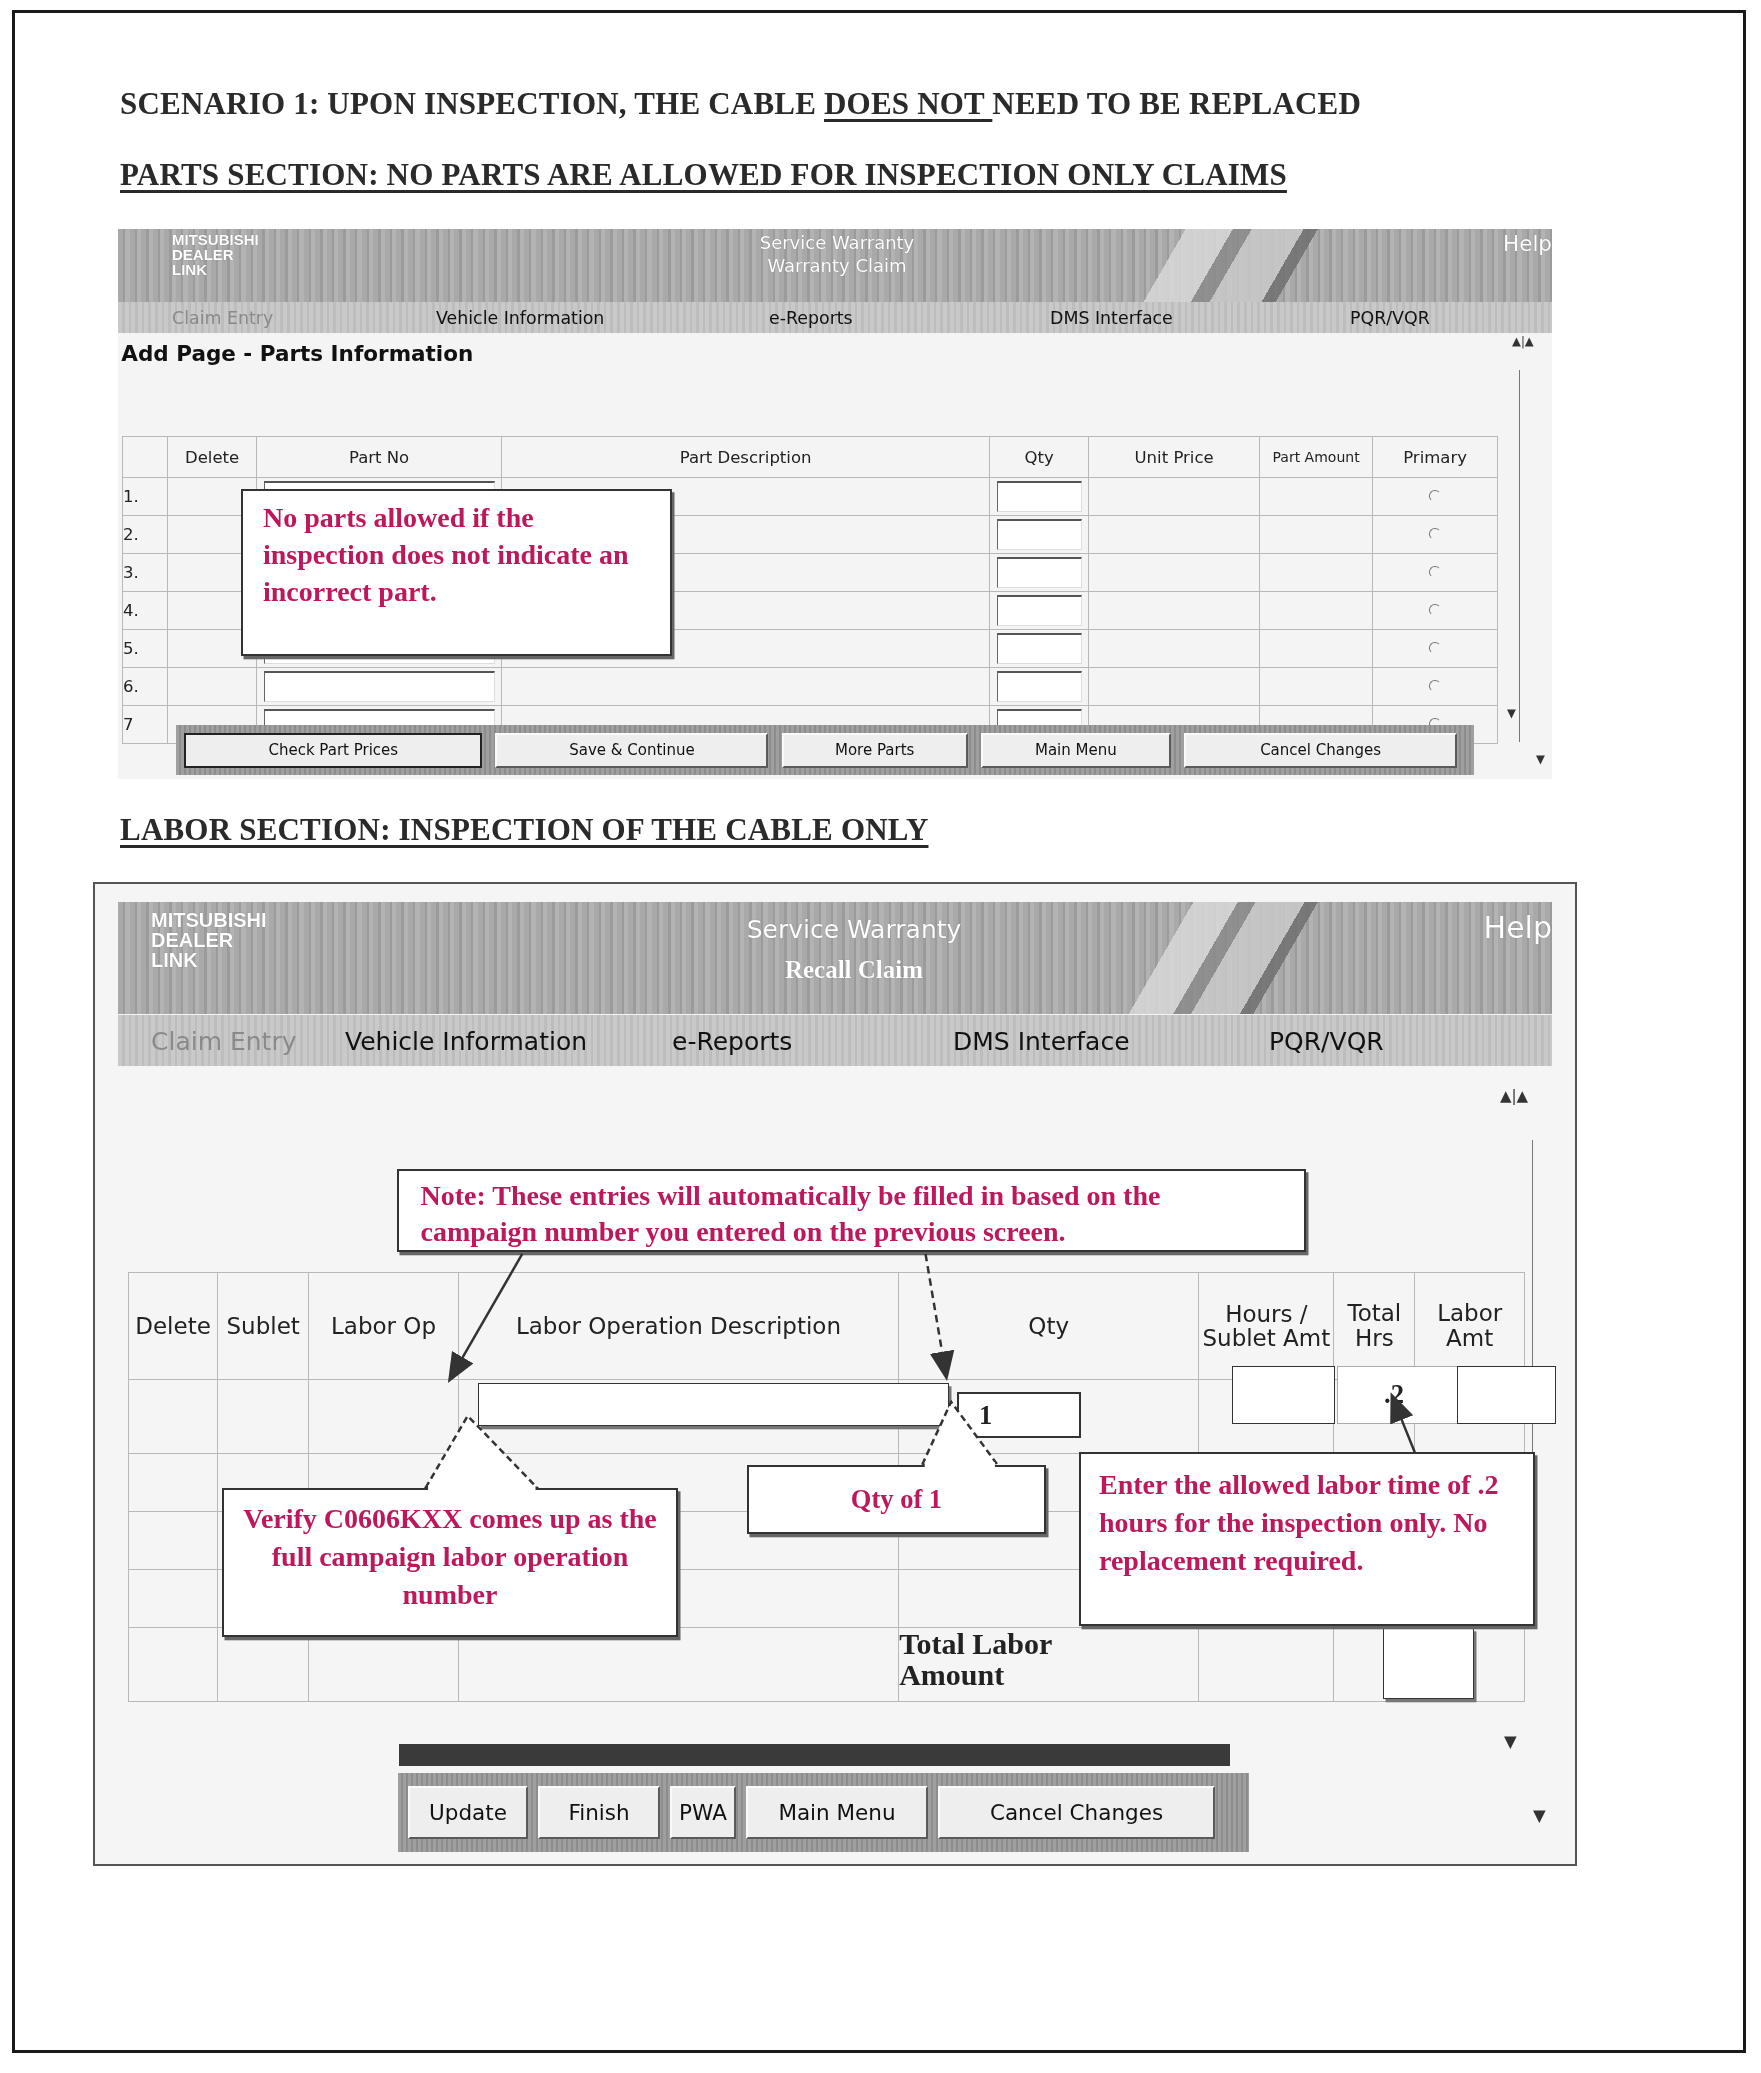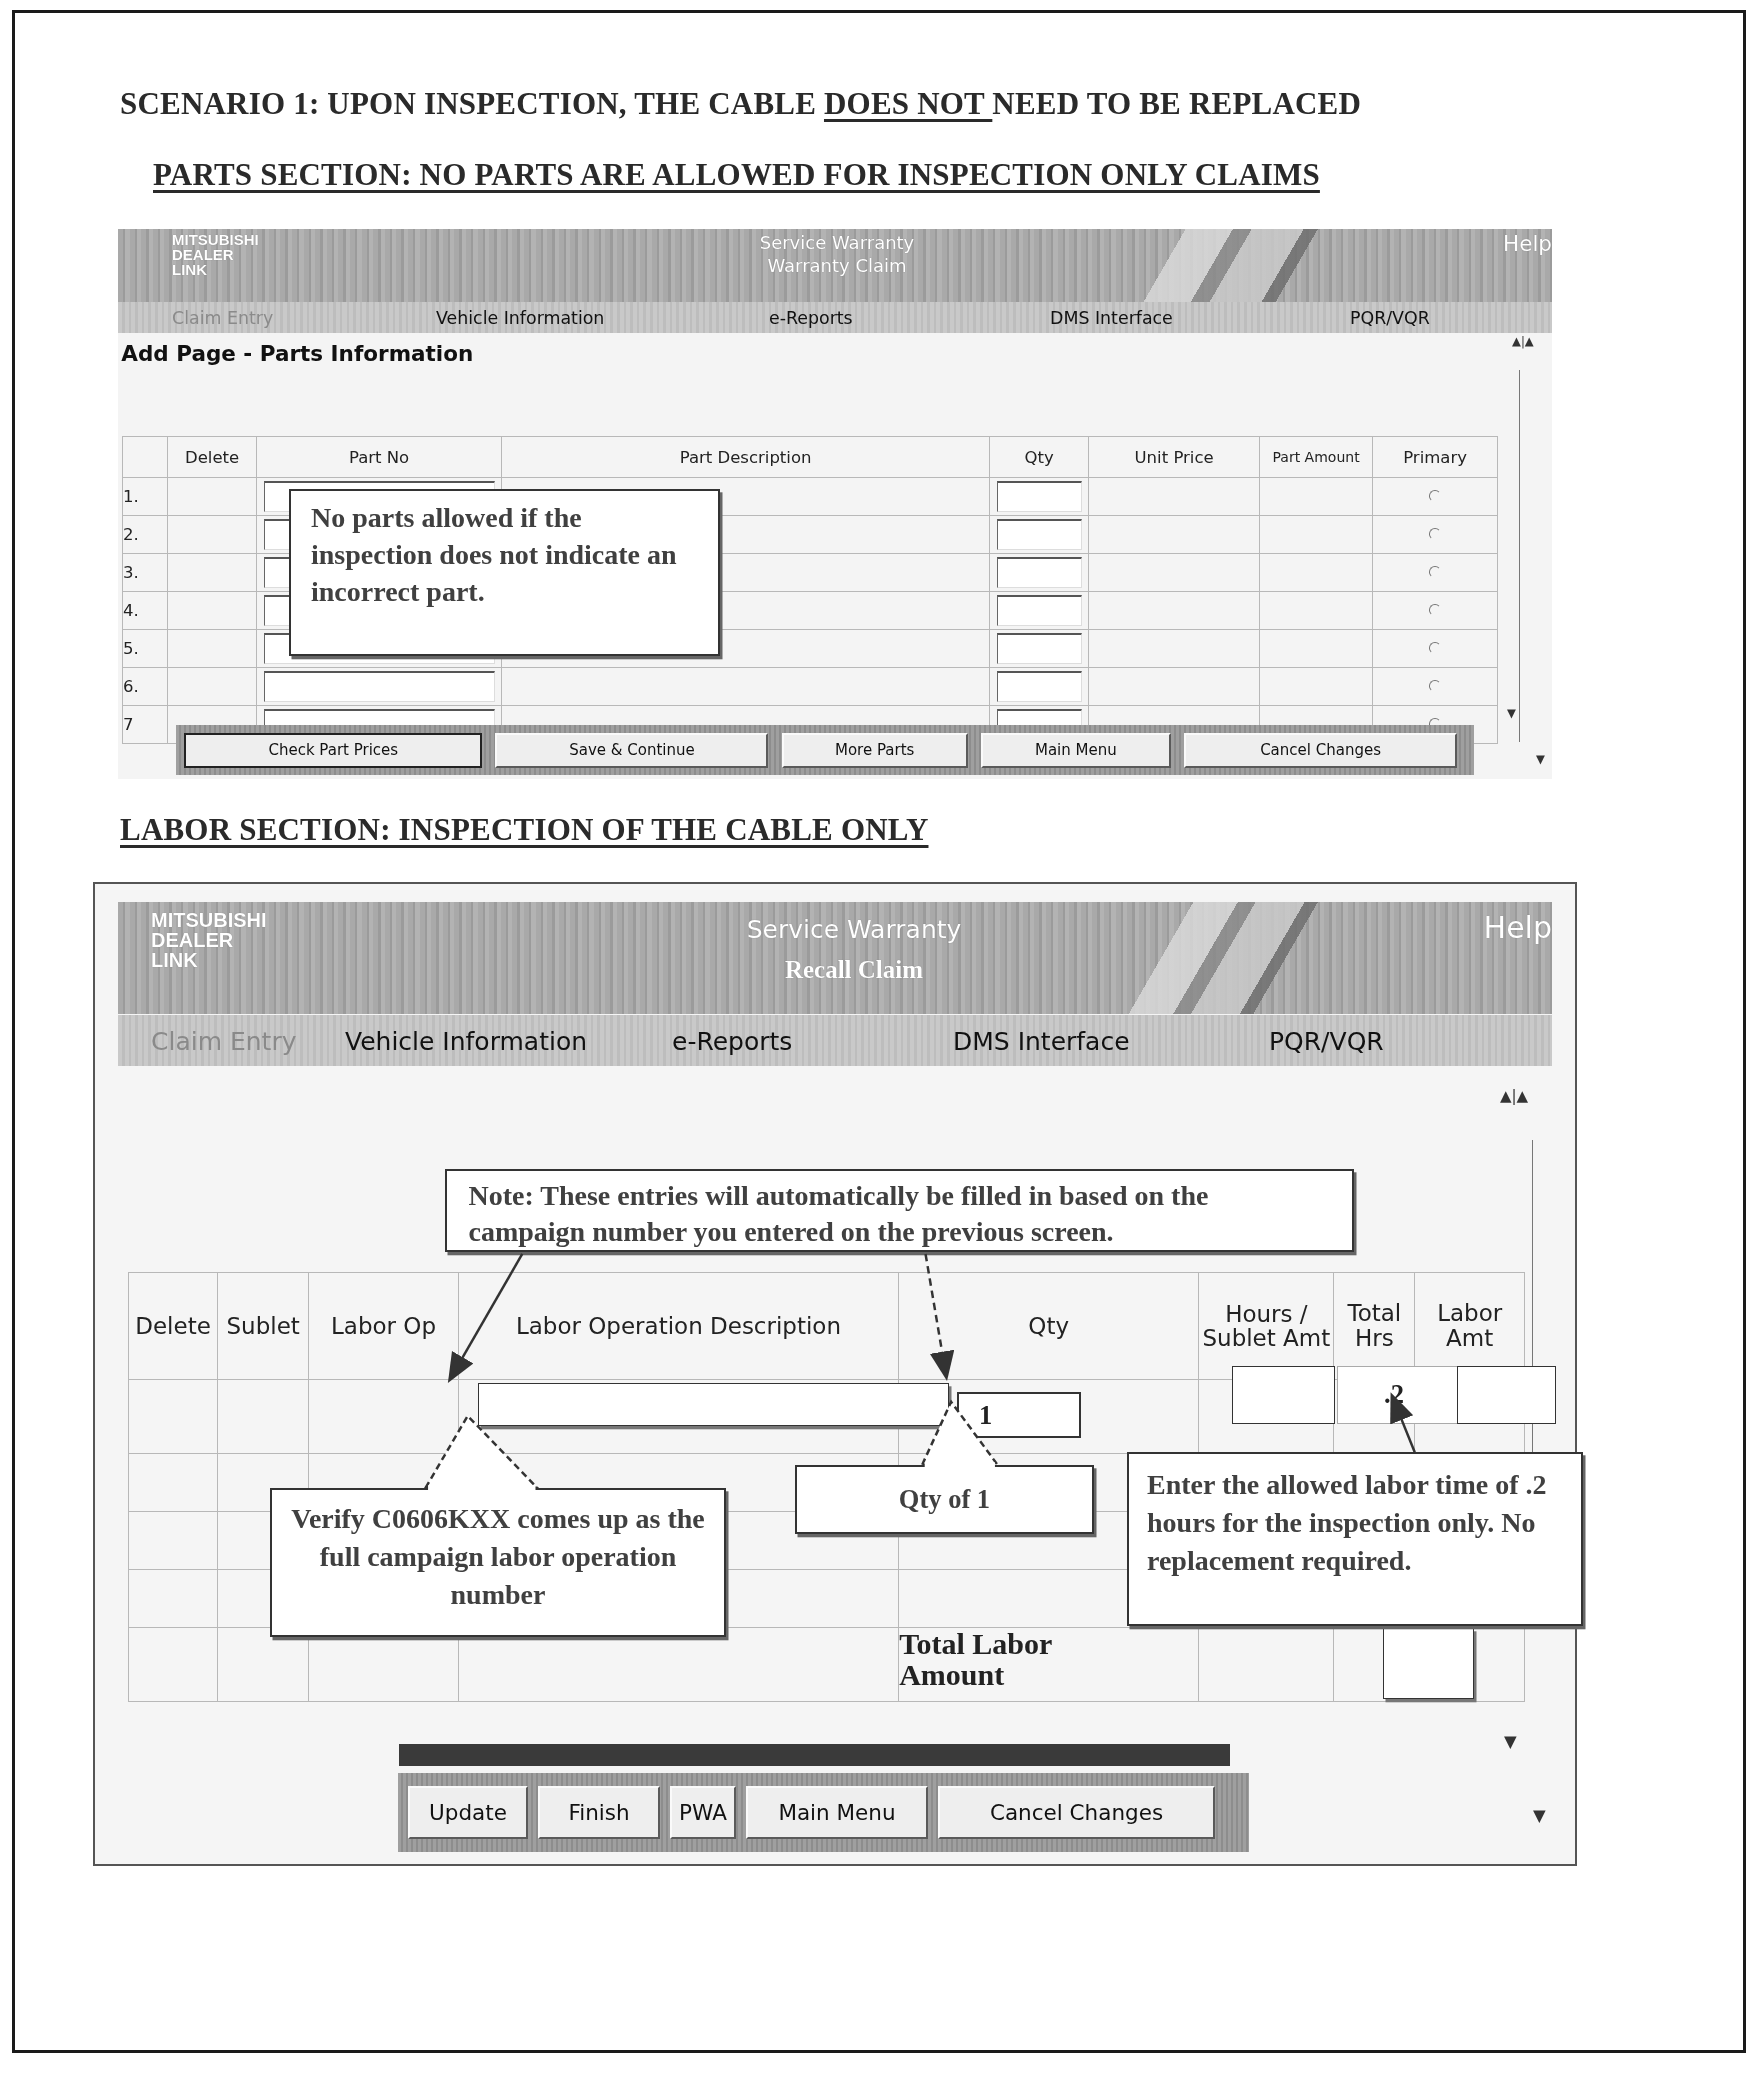--- a/index.html
+++ b/index.html
@@ -37,32 +37,32 @@
   table.grid { position: absolute; border-collapse: collapse; table-layout: fixed; }
   table.grid td, table.grid th { border: 0.8px solid #b8b8b8; font-weight: normal; color: #222; }
   .inbox { background: #fff; border-top: 2.5px solid #555; border-left: 1.7px solid #666; border-right: 0.8px solid #ddd; border-bottom: 0.8px solid #ddd; }
   .radio { display: inline-block; width: 11.6px; height: 11.6px; border: 1.7px solid #777; border-radius: 50%; border-right-color: transparent; border-bottom-color: transparent; }
 
   .btnbar { position: absolute; background: repeating-linear-gradient(90deg, #9f9f9f 0 3.3px, #8d8d8d 3.3px 5px); display: flex; align-items: center; }
   .btn { background: #eeeeee; border: 2.5px solid #5a5a5a; border-top-color: #fafafa; border-left-color: #fafafa;
     font-family: "DejaVu Sans", sans-serif; color: #111; text-align: center; display: flex; align-items: center; justify-content: center; white-space: nowrap; cursor: pointer; }
 
   .callout { position: absolute; background: #fff; border: 2.5px solid #333; box-shadow: 2.5px 3.3px 0 #666;
-    font-family: "Liberation Serif", serif; font-weight: bold; color: #404040; margin-left: 48px; }
+    font-family: "Liberation Serif", serif; font-weight: bold; color: #be185d; }
   svg.overlay { position: absolute; left: 0; top: 0; pointer-events: none; }
 </style>
 </head>
 <body>
 
 <div class="page-frame"></div>
 
 <div class="heading" style="left:120px; top:86px;">
   <span>SCENARIO 1:   UPON INSPECTION, THE CABLE </span><span class="u">DOES NOT </span><span>NEED TO BE REPLACED</span>
 </div>
-<div class="heading ul" style="left:120px; top:157px;margin-left:33px;">PARTS SECTION:  NO PARTS ARE ALLOWED FOR INSPECTION ONLY CLAIMS</div>
+<div class="heading ul" style="left:120px; top:157px;">PARTS SECTION:  NO PARTS ARE ALLOWED FOR INSPECTION ONLY CLAIMS</div>
 
 <div class="shot" style="left:118px; top:229px; width:1434px; height:550px;">
   <div class="banner" style="height:73px;">
     <div class="logo" style="left:54px; top:3.3px; width:124px; font-size:15px;">
       <div>MITSUBISHI</div>
       <div>DEALER</div>
       <div>LINK</div>
     </div>
     <div class="title" style="left:595px; top:1.7px; width:248px; font-size:18px;">
       <div>Service Warranty</div>

